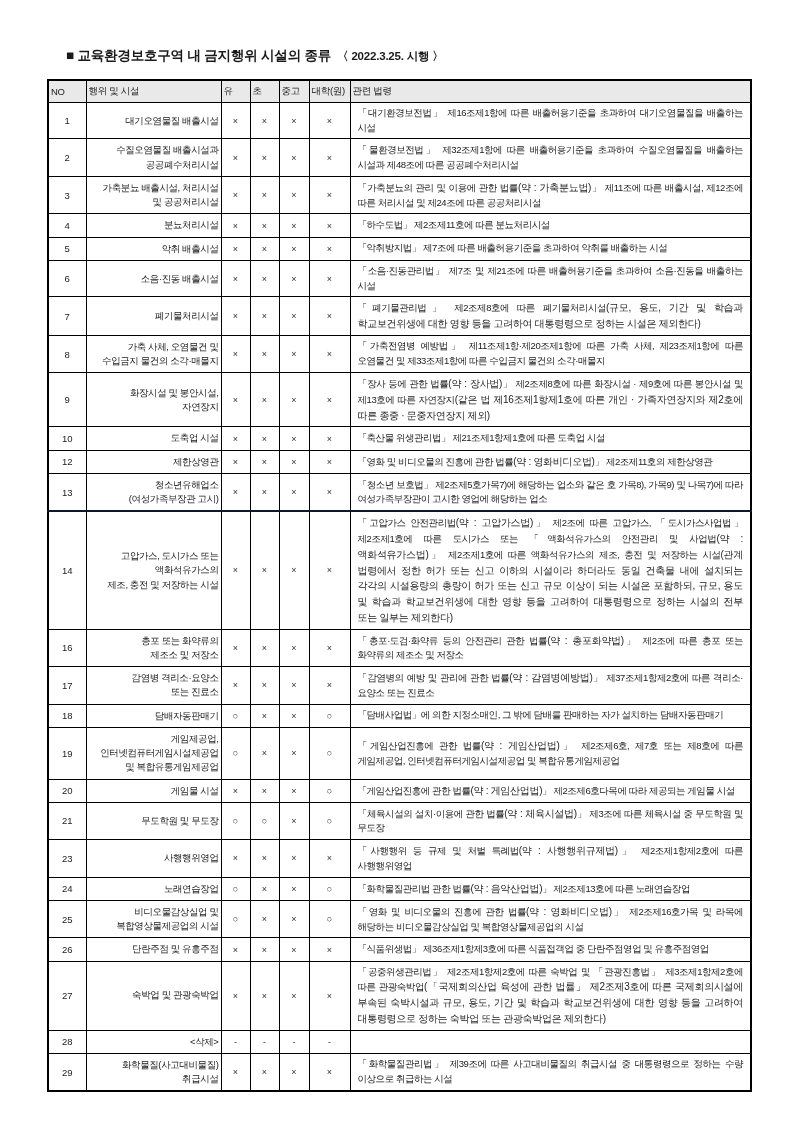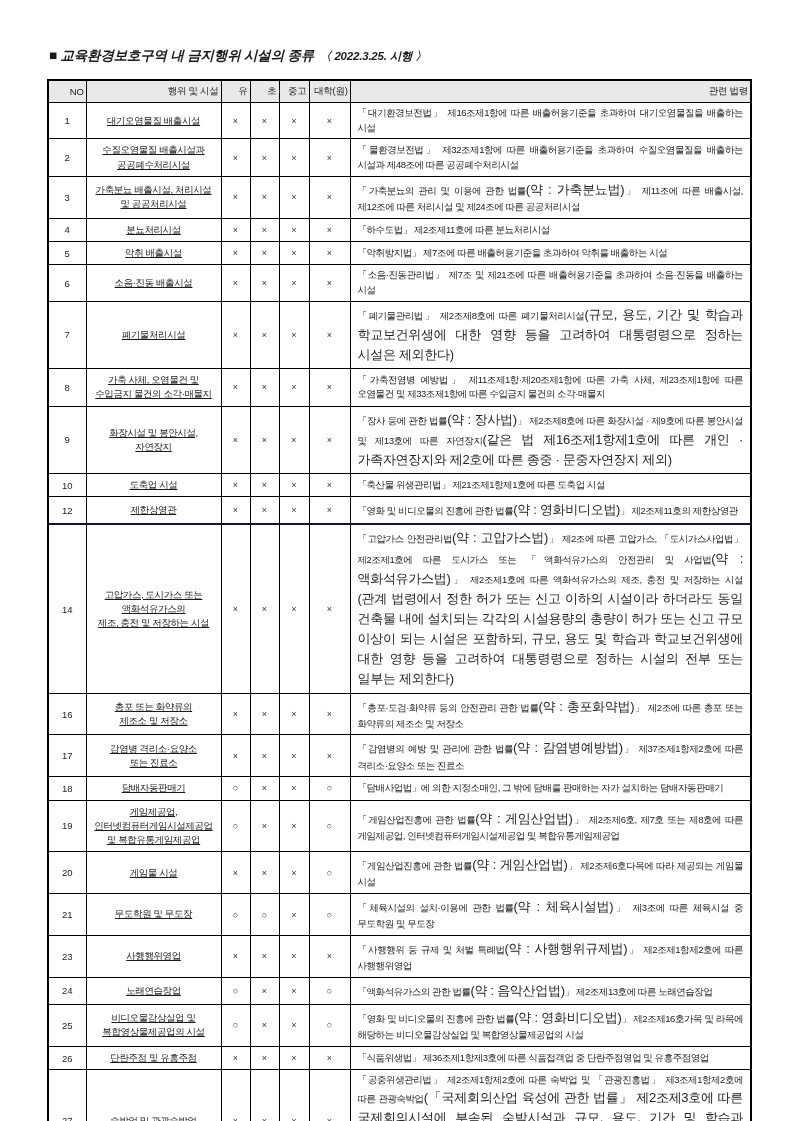--- a/index.html
+++ b/index.html
@@ -4,75 +4,74 @@
 <style>
   html,body { margin:0; padding:0; background:#ffffff; }
   body {
     width:793px; height:1121px;
     font-family:"Liberation Sans","DejaVu Sans",sans-serif;
     color:#1a1a1a;
     -webkit-font-smoothing:antialiased;
   }
   .page { padding:46px 43px 0 47px; box-sizing:border-box; }
 
-  .title-row { margin:0 0 14px 2px; white-space:nowrap;font-style:italic; }
+  .title-row { margin:0 0 14px 19px; white-space:nowrap; }
   .title { font-size:13.5px; font-weight:bold; letter-spacing:-0.2px; }
   .title-date { font-size:11.5px; font-weight:bold; margin-left:6px; letter-spacing:-0.2px; }
 
   table.main {
     width:703px;
     border-collapse:collapse;
     table-layout:fixed;
     border:2px solid #000;
   }
   th, td {
     border:1px solid #000;
     vertical-align:middle;
     box-sizing:border-box;
   }
   thead th {
     background:#e9e9e9;
     font-weight:normal;
     font-size:9.5px;
     padding:4px 2px;
-    text-align:right;
+    text-align:left;
     letter-spacing:-0.3px;
   }
   tbody tr.thick-top td { border-top:2px solid #0f172a; }
 
   td.no-cell {
     text-align:center;
     font-size:9.5px;
     padding:3px 1px;
     color:#222;
   }
   td.facility-cell {
     font-size:9.5px;
     padding:4px 2px;
     white-space:pre-line;
     line-height:1.5;
     letter-spacing:-0.4px;
-    text-align:center;
-    text-decoration:underline;
+    text-align:right;
   }
   td.mark-cell {
     text-align:center;
     font-size:9px;
     color:#333;
     padding:2px 0;
   }
   td.law-cell {
     font-size:9.5px;
     line-height:1.55;
     padding:3px 7px;
     text-align:justify;
     letter-spacing:-0.45px;
     word-break:keep-all;
   }
-  td.law-cell .small { font-size:13px; color:#222; letter-spacing:-0.3px; }
+  td.law-cell .small { font-size:10px; color:#222; letter-spacing:-0.3px; }
 
   col.c-no { width:38px; }
   col.c-fac { width:135px; }
   col.c-yu { width:29px; }
   col.c-cho { width:29px; }
   col.c-jg { width:30px; }
   col.c-univ { width:41px; }
   col.c-law { width:401px; }
 </style>
 </head>
@@ -201,20 +200,30 @@
         </tr>
         <tr>
           <td class="no-cell">12</td>
           <td class="facility-cell">제한상영관</td>
           <td class="mark-cell">×</td>
           <td class="mark-cell">×</td>
           <td class="mark-cell">×</td>
           <td class="mark-cell">×</td>
           <td class="law-cell"><span>「영화 및 비디오물의 진흥에 관한 법률</span><span class="small">(약 : 영화비디오법)</span><span>」 제2조제11호의 제한상영관</span></td>
         </tr>
+        <tr>
+          <td class="no-cell">13</td>
+          <td class="facility-cell">청소년유해업소
+(여성가족부장관 고시)</td>
+          <td class="mark-cell">×</td>
+          <td class="mark-cell">×</td>
+          <td class="mark-cell">×</td>
+          <td class="mark-cell">×</td>
+          <td class="law-cell"><span>「청소년 보호법」 제2조제5호가목7)에 해당하는 업소와 같은 호 가목8), 가목9) 및 나목7)에 따라 여성가족부장관이 고시한 영업에 해당하는 업소</span></td>
+        </tr>
         <tr class="thick-top">
           <td class="no-cell">14</td>
           <td class="facility-cell">고압가스, 도시가스 또는
 액화석유가스의
 제조, 충전 및 저장하는 시설</td>
           <td class="mark-cell">×</td>
           <td class="mark-cell">×</td>
           <td class="mark-cell">×</td>
           <td class="mark-cell">×</td>
           <td class="law-cell"><span>「고압가스 안전관리법</span><span class="small">(약 : 고압가스법)</span><span>」 제2조에 따른 고압가스, 「도시가스사업법」 제2조제1호에 따른 도시가스 또는 「액화석유가스의 안전관리 및 사업법</span><span class="small">(약 : 액화석유가스법)</span><span>」 제2조제1호에 따른 액화석유가스의 제조, 충전 및 저장하는 시설</span><span class="small">(관계 법령에서 정한 허가 또는 신고 이하의 시설이라 하더라도 동일 건축물 내에 설치되는 각각의 시설용량의 총량이 허가 또는 신고 규모 이상이 되는 시설은 포함하되, 규모, 용도 및 학습과 학교보건위생에 대한 영향 등을 고려하여 대통령령으로 정하는 시설의 전부 또는 일부는 제외한다)</span></td>
@@ -286,21 +295,21 @@
           <td class="mark-cell">×</td>
           <td class="law-cell"><span>「사행행위 등 규제 및 처벌 특례법</span><span class="small">(약 : 사행행위규제법)</span><span>」 제2조제1항제2호에 따른 사행행위영업</span></td>
         </tr>
         <tr>
           <td class="no-cell">24</td>
           <td class="facility-cell">노래연습장업</td>
           <td class="mark-cell">○</td>
           <td class="mark-cell">×</td>
           <td class="mark-cell">×</td>
           <td class="mark-cell">○</td>
-          <td class="law-cell"><span>「액화석유가스의 관한 법률</span><span class="small">(약 : 음악산업법)</span><span>」 제2조제13호에 따른 노래연습장업</span></td>
+          <td class="law-cell"><span>「화학물질관리법 관한 법률</span><span class="small">(약 : 음악산업법)</span><span>」 제2조제13호에 따른 노래연습장업</span></td>
         </tr>
         <tr>
           <td class="no-cell">25</td>
           <td class="facility-cell">비디오물감상실업 및
 복합영상물제공업의 시설</td>
           <td class="mark-cell">○</td>
           <td class="mark-cell">×</td>
           <td class="mark-cell">×</td>
           <td class="mark-cell">○</td>
           <td class="law-cell"><span>「영화 및 비디오물의 진흥에 관한 법률</span><span class="small">(약 : 영화비디오법)</span><span>」 제2조제16호가목 및 라목에 해당하는 비디오물감상실업 및 복합영상물제공업의 시설</span></td>

